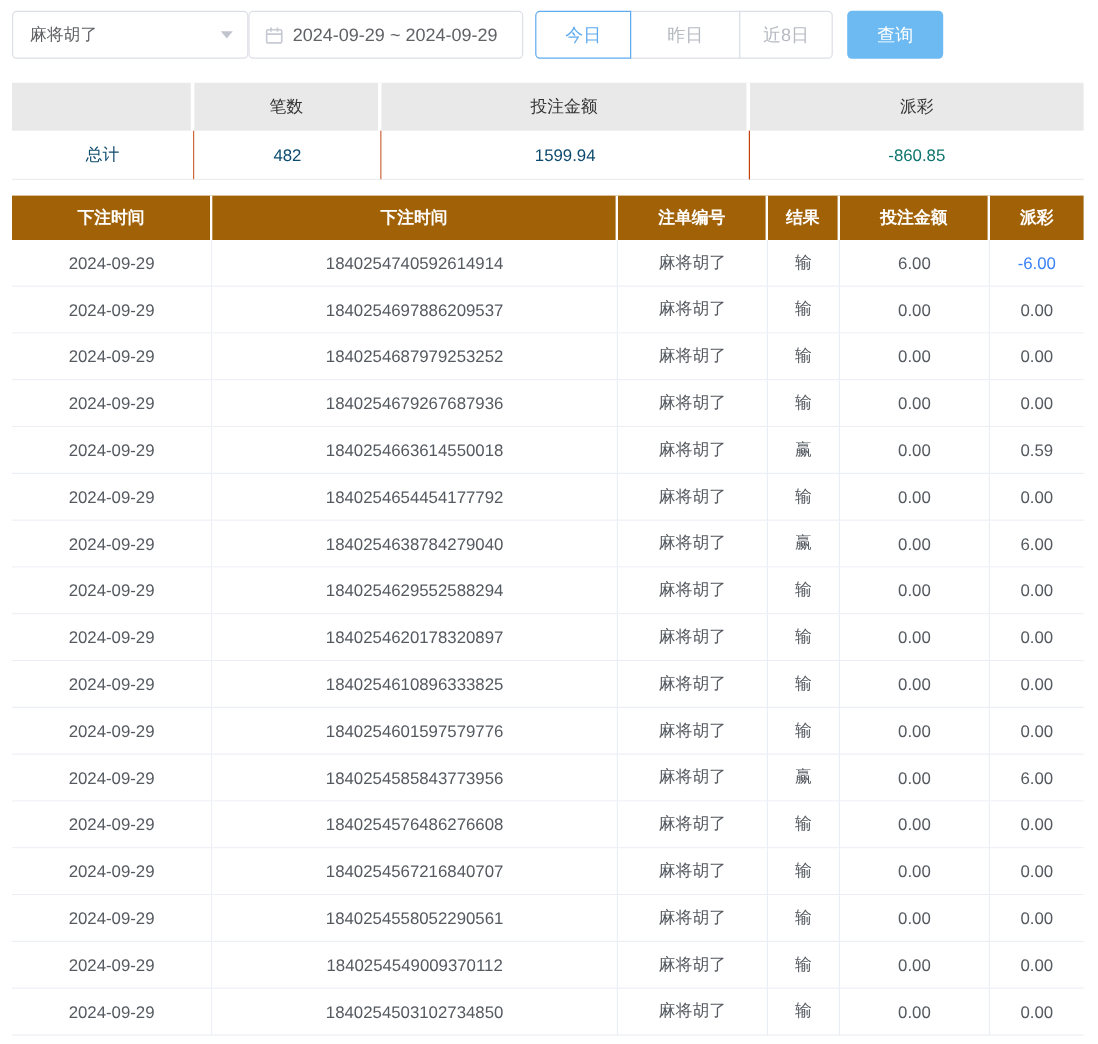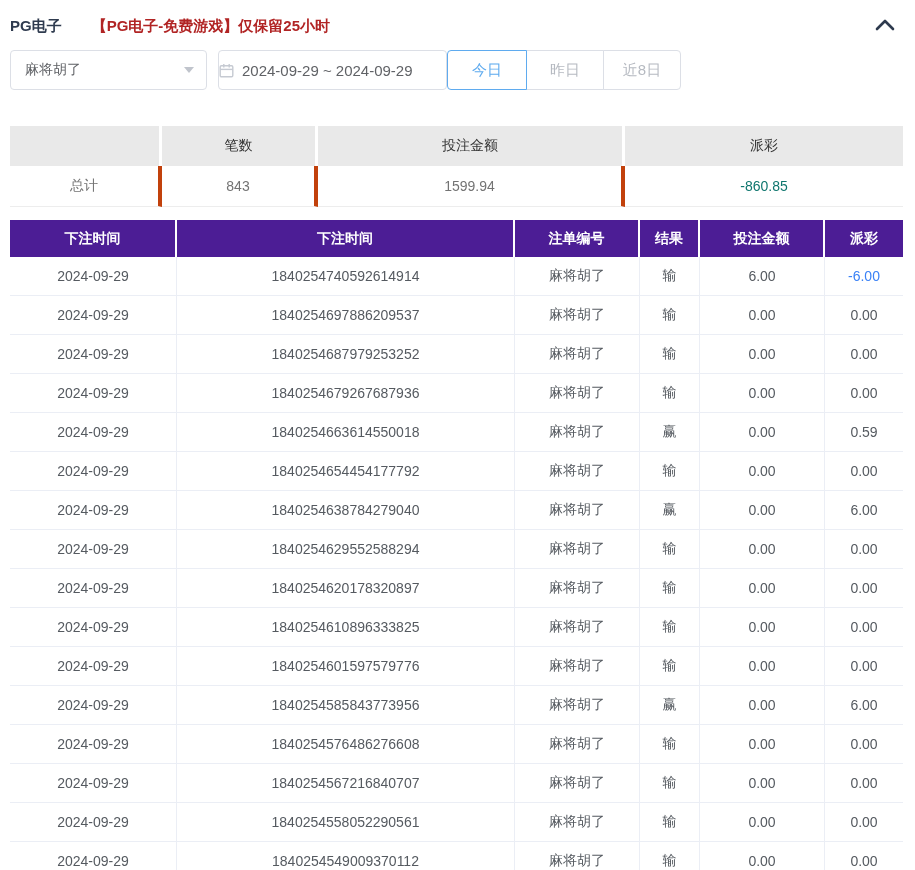--- a/index.html
+++ b/index.html
@@ -24,94 +24,83 @@
     border: 1px solid #dcdfe6; border-radius: 4px;
     display: flex; align-items: center; padding: 0 12px 0 14px;
     color: #606266; cursor: pointer; background: #fff;
   }
   .select-box .caret {
     margin-left: auto; width: 0; height: 0;
     border-left: 5px solid transparent; border-right: 5px solid transparent;
     border-top: 6px solid #c0c4cc;
   }
   .date-box {
-    margin-left: 11px; width: 229px; height: 40px; box-sizing: border-box;
+    margin-left: 0; width: 229px; height: 40px; box-sizing: border-box;
     border: 1px solid #dcdfe6; border-radius: 4px;
-    display: flex; align-items: center; gap: 8px; padding: 0 0;
+    display: flex; align-items: center; gap: 8px; padding: 0 13px;
     color: #606266; cursor: pointer; background: #fff; font-size: 15px;
   }
-  .btn-group { display: flex; margin-left: 0; }
+  .btn-group { display: flex; margin-left: 10px; }
   .btn-group button {
     height: 40px; box-sizing: border-box; background: #fff;
     border: 1px solid #dcdfe6; font-size: 15px; color: #b6bac1;
     cursor: pointer; margin-left: -1px; padding: 0;
     font-family: inherit;
   }
   .btn-group button:first-child { margin-left: 0; border-radius: 4px 0 0 4px; }
   .btn-group button:last-child { border-radius: 0 4px 4px 0; }
   .btn-group button.b-today { width: 80px; }
-  .btn-group button.b-yday { width: 78px; }
+  .btn-group button.b-yday { width: 92px; }
   .btn-group button.b-8day { width: 78px; }
   .btn-group button.active { border-color: #5fabef; color: #5fabef; position: relative; z-index: 2; }
   .query-btn {
     margin-left: 12px; width: 80px; height: 40px;
     background: #6db9f2; color: #ffffff; font-size: 15px;
     border: none; border-radius: 4px; cursor: pointer;
     font-family: inherit;
   }
 
   
   table { border-collapse: separate; border-spacing: 0; table-layout: fixed; width: 893px; }
   th, td { text-align: center; overflow: hidden; white-space: nowrap; padding: 0; }
 
   
-  .summary-table { margin-top: 36px; }
+  .summary-table { margin-top: 20px; }
   .summary-table th {
     background: #e9e9e9; height: 40px; font-weight: 400; color: #333;
     border-right: 3px solid #fff;
   }
   .summary-table th:last-child { border-right: none; }
   .summary-table td {
-    height: 40px; background: #fff; color: #737373;
-    border-right: 4px solid #c2410c; border-bottom: 1px solid #ededed;
+    height: 40px; background: #fff; color: #0c4a6e;
+    border-right: 1px solid #c2410c; border-bottom: 1px solid #ededed;
   }
   .summary-table td:last-child { border-right: none; }
   .summary-table td.neg { color: #0f766e; }
 
   
   .records-table { margin-top: 13px; }
   .records-table th {
-    background: #4c1d95; height: 37px; color: #ffffff; font-weight: 700;
+    background: #a16207; height: 37px; color: #ffffff; font-weight: 700;
     border-right: 2px solid #fff;
   }
   .records-table th:last-child { border-right: none; }
   .records-table td {
     height: 38px; color: #555a60;
     border-bottom: 1px solid #ebeef5; border-right: 1px solid #ebeef5;
     background: #fff;
   }
   .records-table td:last-child { border-right: none; }
   .records-table td.neg { color: #3b82f6; }
 </style>
 </head>
 <body>
 
 <div class="page">
 
-  <div class="panel-header">
-    <span class="panel-title">PG电子</span>
-    <span class="panel-subtitle">【PG电子-免费游戏】仅保留25小时</span>
-    <span class="collapse-btn">
-      <span>
-        <svg width="20" height="13" viewBox="0 0 20 13">
-            <polyline points="2,11 10,3 18,11" fill="none" stroke="#2e3a4e" stroke-width="2.6" stroke-linecap="round" stroke-linejoin="round"></polyline>
-          </svg>
-      </span>
-    </span>
-  </div>
 
   <div class="filter-row">
     <div class="select-box">
       <span>麻将胡了</span>
       <span class="caret"></span>
     </div>
     <div class="date-box">
       <span style="display:flex;">
         <svg width="15" height="15" viewBox="0 0 15 15" fill="none" stroke="#c6cad2" stroke-width="1.4">
           <rect x="1.2" y="2.8" width="12.6" height="11" rx="1.2"></rect>
@@ -120,41 +109,42 @@
           <line x1="10.2" y1="1" x2="10.2" y2="4.4"></line>
         </svg>
       </span>
       <span>2024-09-29 ~ 2024-09-29</span>
     </div>
     <div class="btn-group">
       <button class="b-today active">今日</button>
       <button class="b-yday">昨日</button>
       <button class="b-8day">近8日</button>
     </div>
+    <button class="query-btn">查询</button>
   </div>
 
   <table class="summary-table">
     <colgroup>
         <col style="width:152px">
         <col style="width:156px">
         <col style="width:307px">
         <col style="width:278px">
       </colgroup>
     <thead>
       <tr>
         <th></th>
         <th>笔数</th>
         <th>投注金额</th>
         <th>派彩</th>
       </tr>
     </thead>
     <tbody>
       <tr>
         <td>总计</td>
-        <td>843</td>
+        <td>482</td>
         <td>1599.94</td>
         <td class="neg">-860.85</td>
       </tr>
     </tbody>
   </table>
 
   <table class="records-table">
     <colgroup>
         <col style="width:167px">
         <col style="width:338px">

